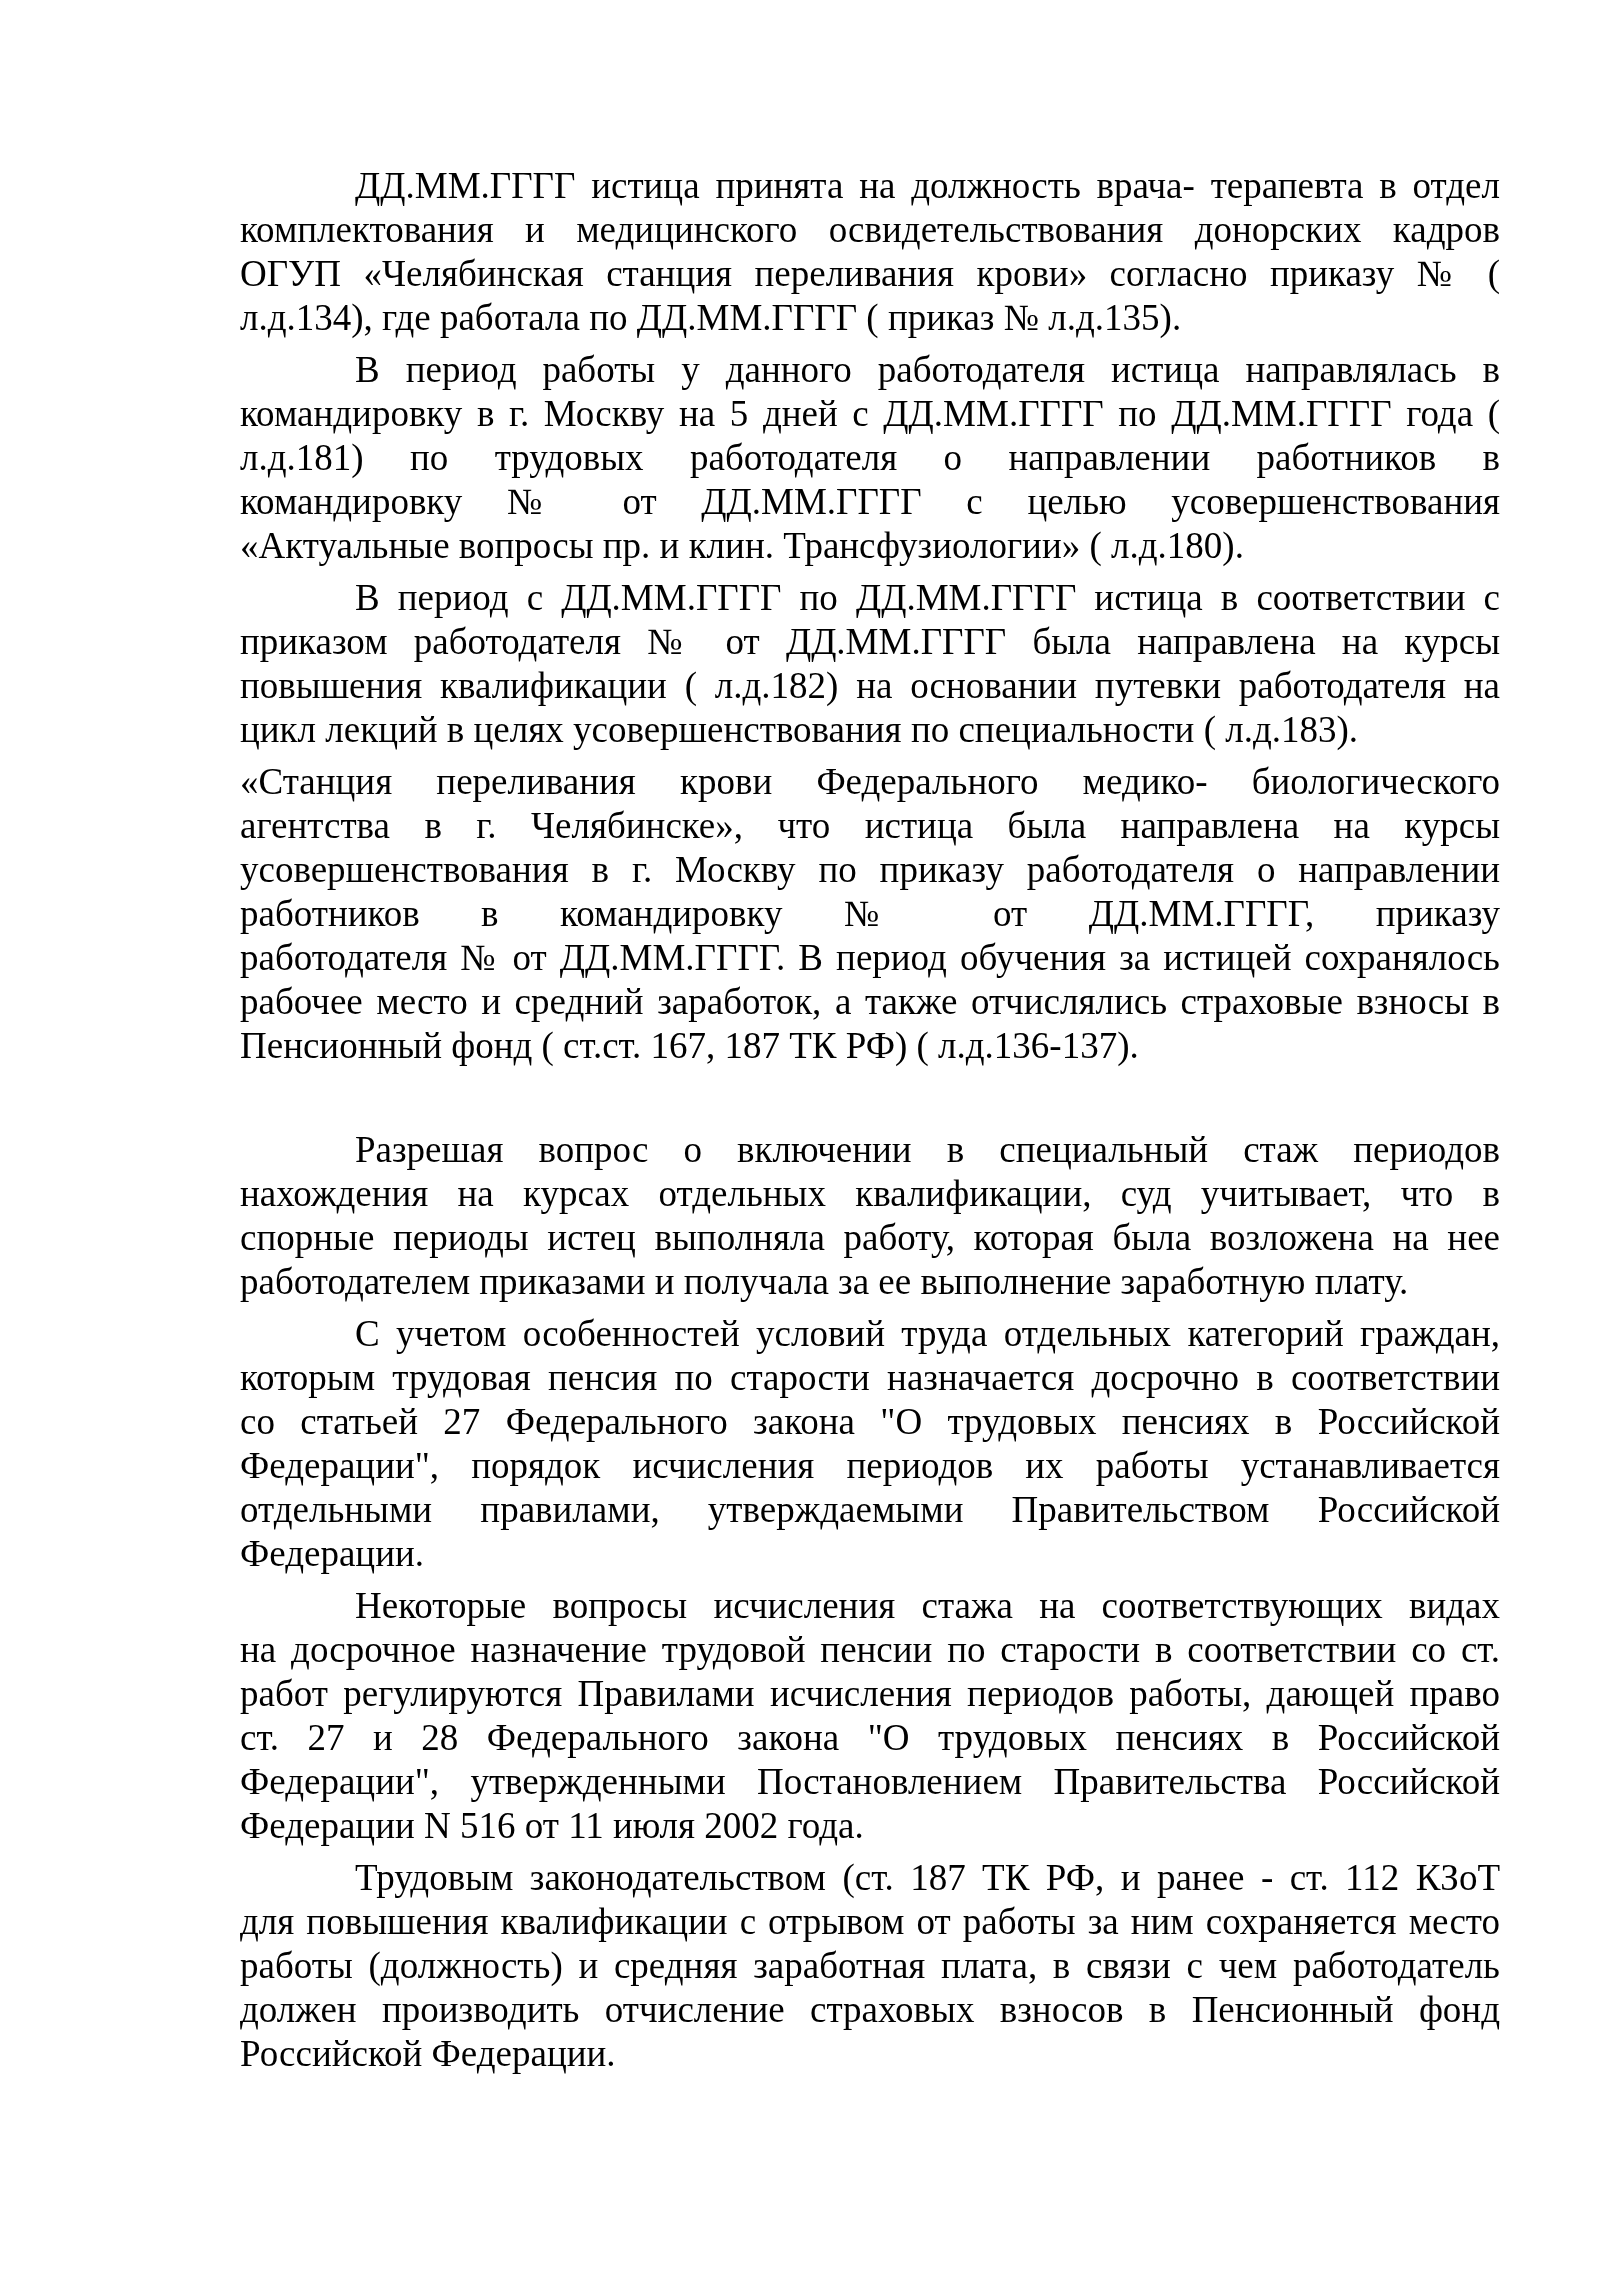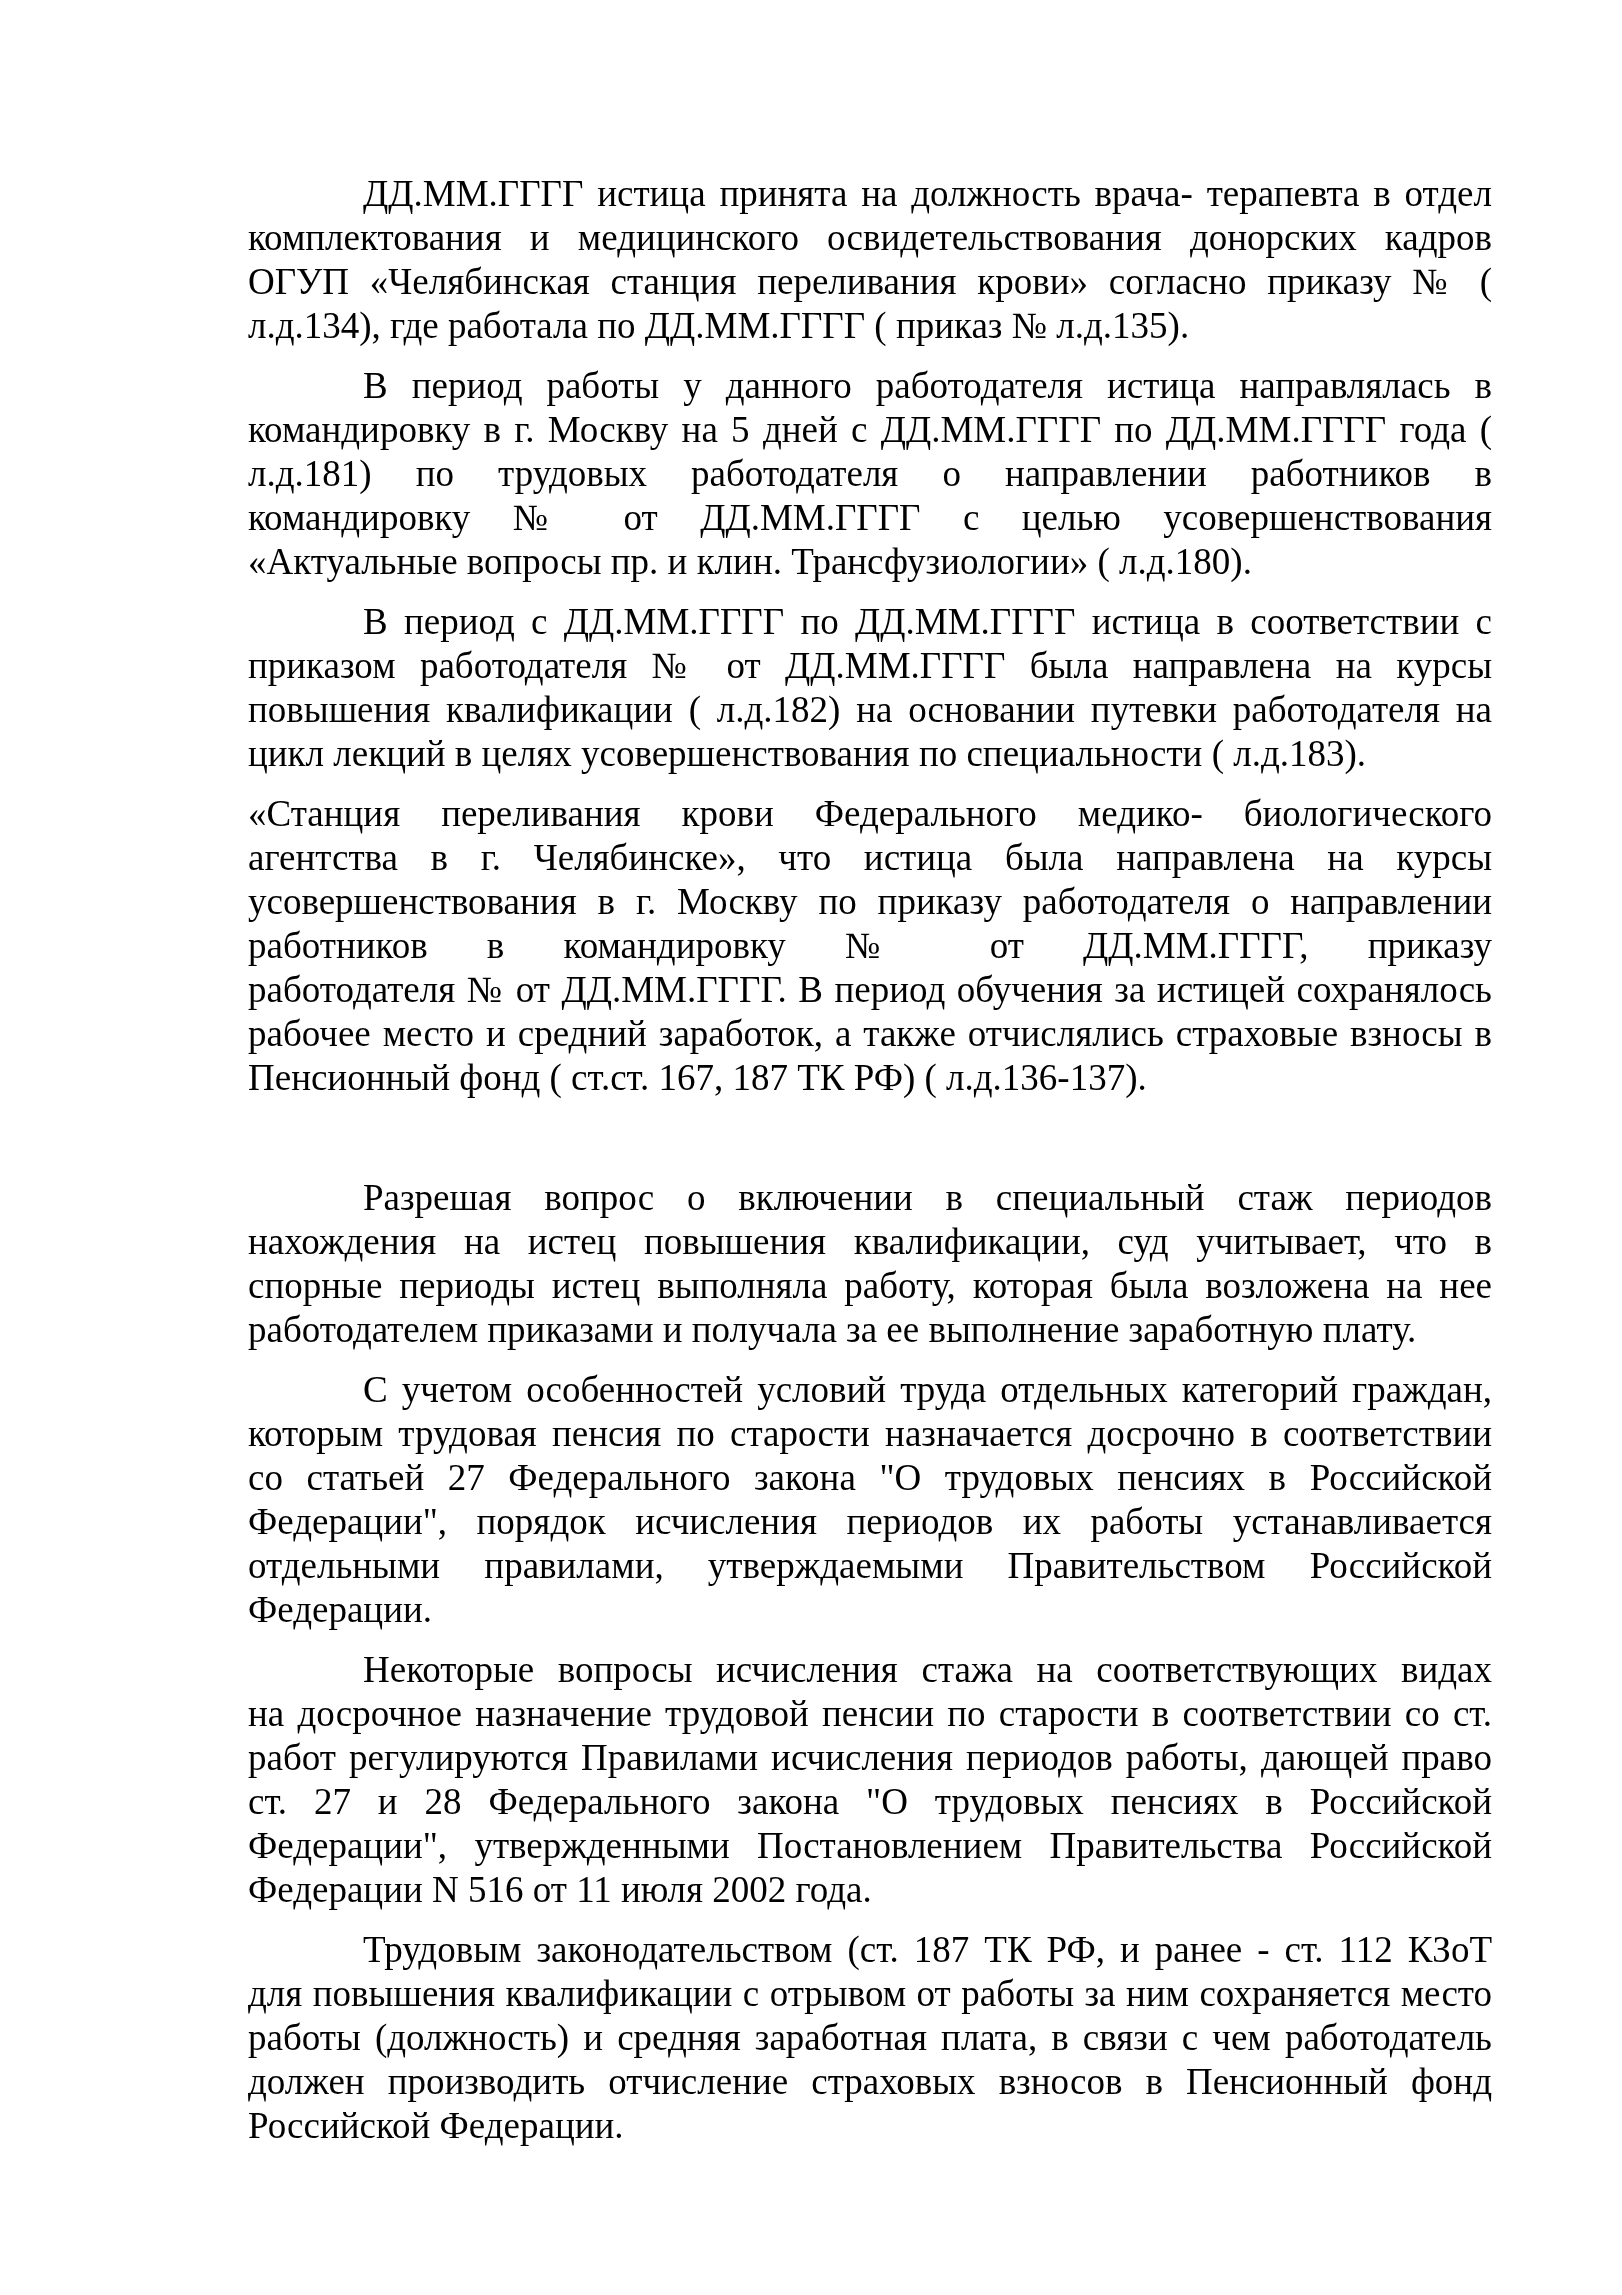--- a/index.html
+++ b/index.html
@@ -14,21 +14,21 @@
     color: #000000;
     font-family: "Liberation Serif", "DejaVu Serif", serif;
   }
   .page {
     position: absolute;
     left: 232px;
     top: 156px;
     width: 1276px;
   }
   .paragraph {
-    margin: 16px;
+    margin: 8px;
     padding: 0;
   }
   .line {
     font-size: 37px;
     line-height: 44px;
     height: 44px;
     overflow: hidden;
     text-align: justify;
     text-align-last: justify;
     white-space: normal;
@@ -72,21 +72,21 @@
         <div class="line">работников в командировку № от ДД.ММ.ГГГГ, приказу</div>
         <div class="line">работодателя № от ДД.ММ.ГГГГ. В период обучения за истицей сохранялось</div>
         <div class="line">рабочее место и средний заработок, а также отчислялись страховые взносы в</div>
         <div class="line last">Пенсионный фонд ( ст.ст. 167, 187 ТК РФ) ( л.д.136-137).</div>
       </div>
       <div class="paragraph">
         <div class="line last"></div>
       </div>
       <div class="paragraph">
         <div class="line first">Разрешая вопрос о включении в специальный стаж периодов</div>
-        <div class="line">нахождения на истец повышения квалификации, суд учитывает, что в</div>
+        <div class="line">нахождения на курсах отдельных квалификации, суд учитывает, что в</div>
         <div class="line">спорные периоды истец выполняла работу, которая была возложена на нее</div>
         <div class="line last">работодателем приказами и получала за ее выполнение заработную плату.</div>
       </div>
       <div class="paragraph">
         <div class="line first">С учетом особенностей условий труда отдельных категорий граждан,</div>
         <div class="line">которым трудовая пенсия по старости назначается досрочно в соответствии</div>
         <div class="line">со статьей 27 Федерального закона "О трудовых пенсиях в Российской</div>
         <div class="line">Федерации", порядок исчисления периодов их работы устанавливается</div>
         <div class="line">отдельными правилами, утверждаемыми Правительством Российской</div>
         <div class="line last">Федерации.</div>

